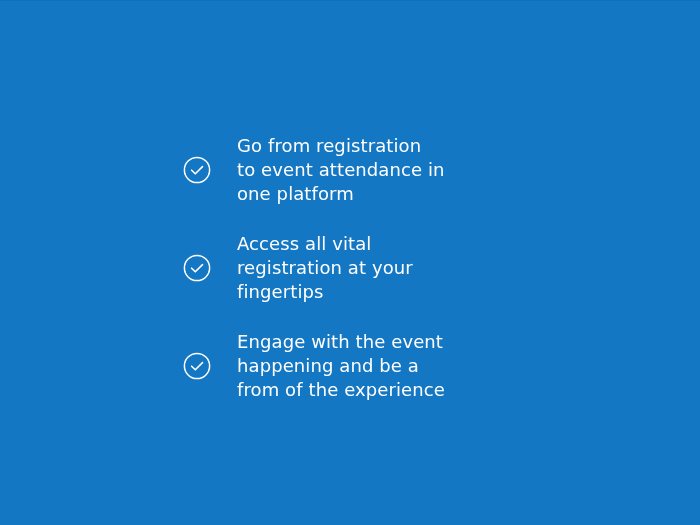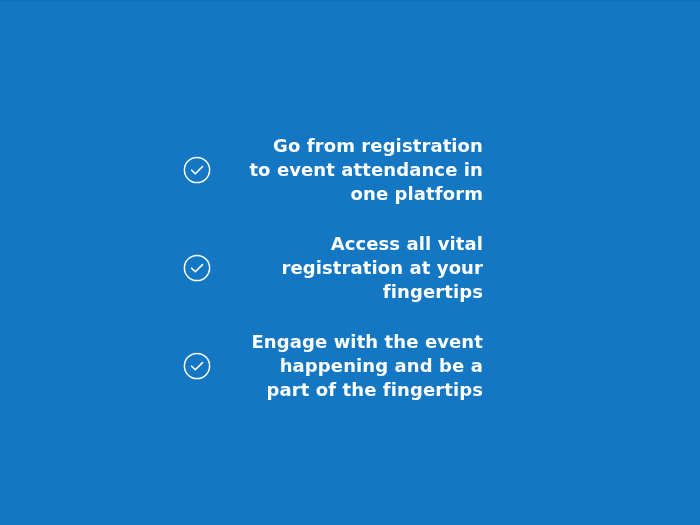--- a/index.html
+++ b/index.html
@@ -62,24 +62,23 @@
     display: block;
     width: 28px;
     height: 28px;
   }
 
   .benefit-text {
     flex: 1 1 auto;
     color: #ffffff;
     font-size: 18px;
     line-height: 24px;
-    font-weight: 700;
+    font-weight: 400;
     letter-spacing: 0.1px;
     white-space: pre-line;
-    text-align: right;
   }
 </style>
 </head>
 <body>
 
 <div id="slide">
 
   <div id="benefits-list">
 
     <div class="benefit-item">
@@ -108,17 +107,17 @@
 
     <div class="benefit-item">
       <span class="benefit-icon">
         <svg viewBox="0 0 28 28" xmlns="http://www.w3.org/2000/svg">
           <circle cx="14" cy="14" r="12.6" fill="none" stroke="#ffffff" stroke-width="1.5"></circle>
           <path d="M8.6 14.2 L12.3 17.8 L19.5 10.6" fill="none" stroke="#ffffff" stroke-width="1.6" stroke-linecap="round" stroke-linejoin="round"></path>
         </svg>
       </span>
       <div class="benefit-text">Engage with the event
 happening and be a
-part of the fingertips</div>
+from of the experience</div>
     </div>
 
   </div>
 </div>
 
 </body></html>

